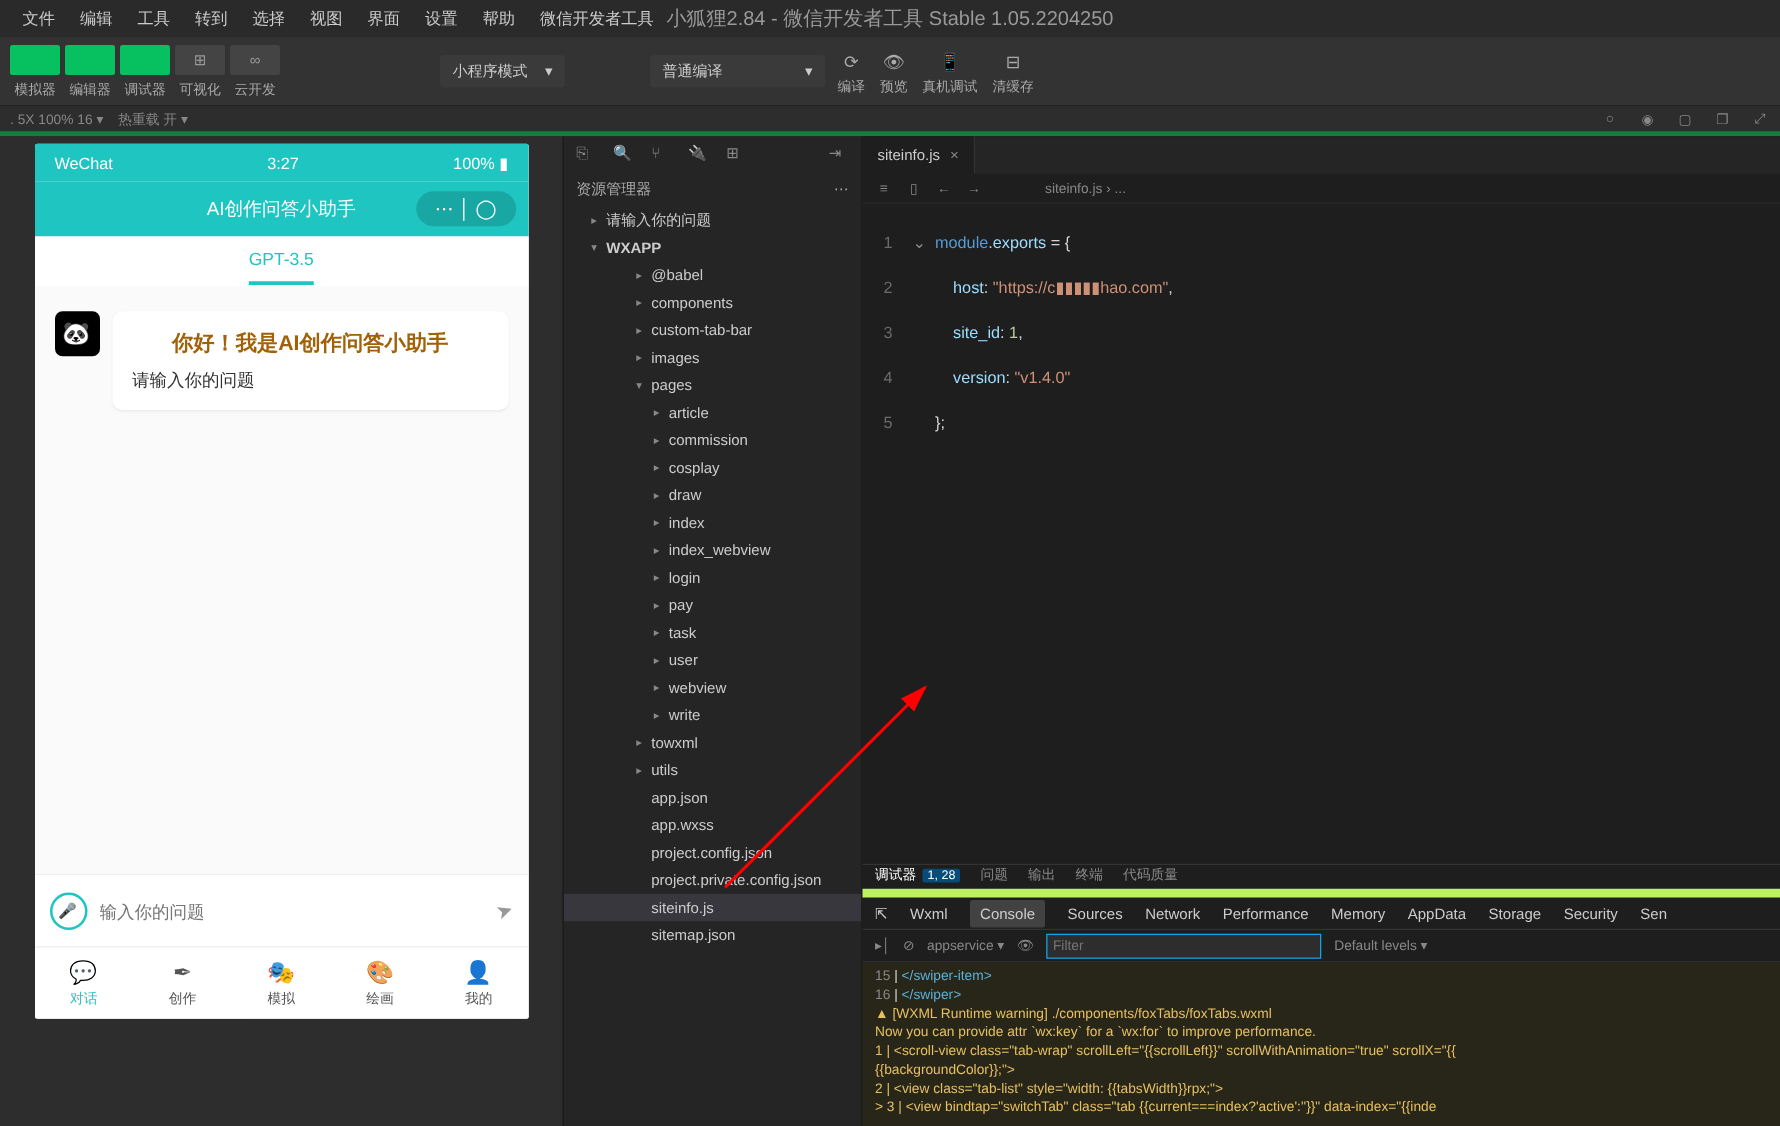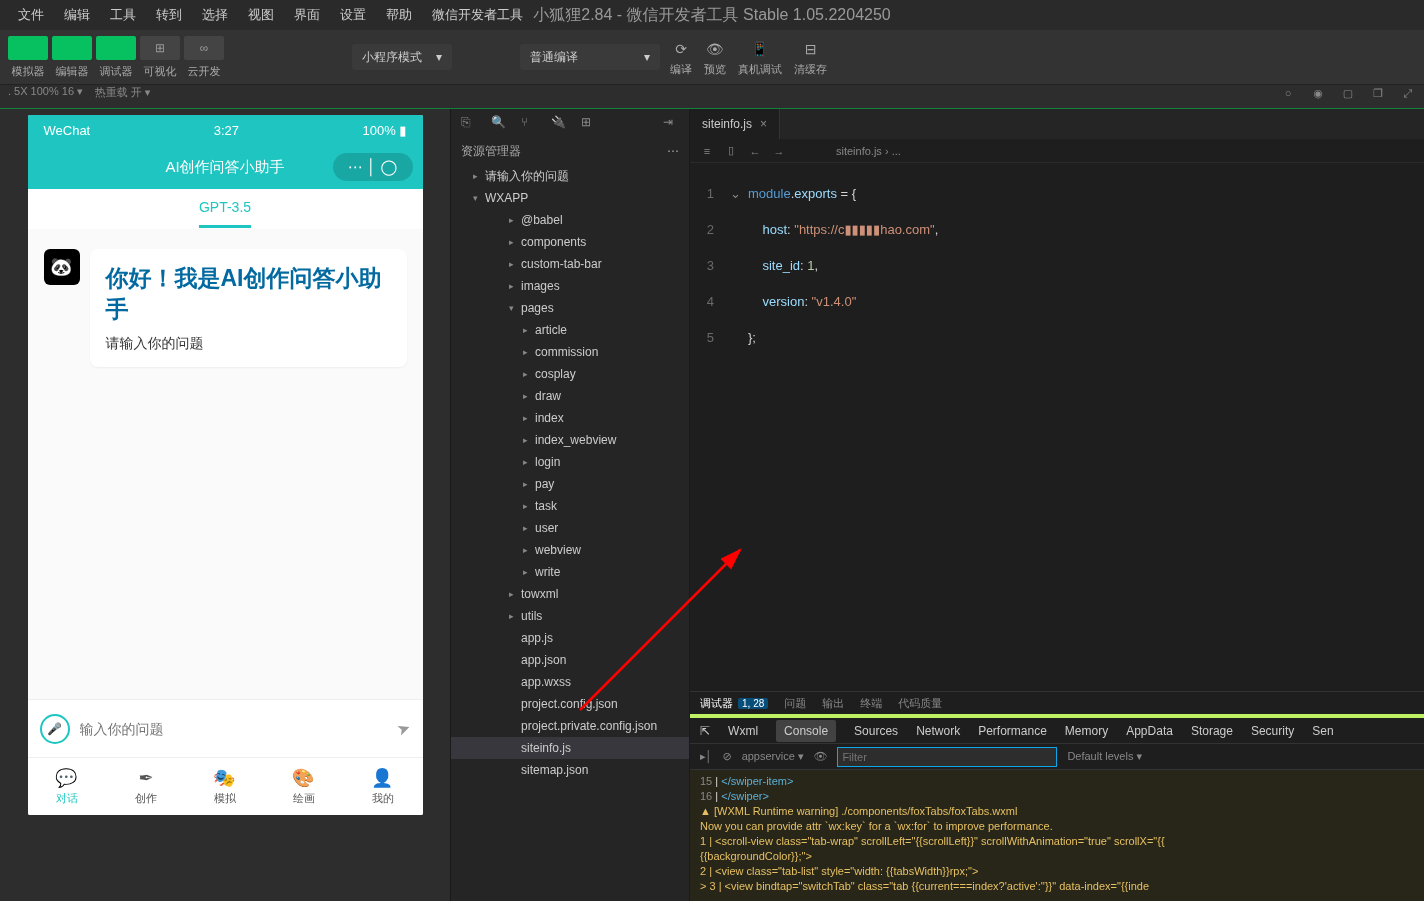--- a/index.html
+++ b/index.html
@@ -12,40 +12,40 @@
 .toolbar { height: 55px; background: #333; display: flex; align-items: center; padding: 0 8px; border-bottom: 1px solid #222; }
 .tb-group { display: flex; flex-direction: column; align-items: center; margin-right: 4px; }
 .tb-btn { width: 40px; height: 24px; background: #07c160; border-radius: 2px; margin-bottom: 4px; display:flex; align-items:center; justify-content:center; }
 .tb-btn.gray { background: #444; color:#999; }
 .tb-label { font-size: 11px; color: #aaa; }
 .tb-select { background: #3a3a3a; color: #ccc; height: 26px; padding: 0 10px; border-radius: 3px; margin: 0 4px; min-width: 100px; display:flex; align-items:center; justify-content:space-between; font-size:12px; }
 .tb-action { display:flex; flex-direction:column; align-items:center; margin: 0 6px; }
 .tb-action .icon { width:22px; height:22px; display:flex; align-items:center; justify-content:center; color:#aaa; font-size:14px; }
 .tb-action .lbl { font-size:11px; color:#aaa; margin-top:2px; }
 
-.statusbar { height: 24px; background: #2d2d2d; display:flex; padding: 0 8px; color:#888; font-size:11px; border-bottom:1px solid #15803d; }
+.statusbar { height: 24px; background: #2d2d2d; display:flex; align-items:center; padding: 0 8px; color:#888; font-size:11px; border-bottom:4px solid #15803d; }
 .statusbar .sb-item { margin-right: 12px; }
 .statusbar .sb-right { margin-left:auto; display:flex; gap:14px; }
 .sb-ico { width:16px; height:16px; display:flex; align-items:center; justify-content:center; }
 
 .workspace { display:flex; height: calc(901px - 30px - 55px - 24px); }
 
 .sim-col { width: 450px; background: #2d2d2d; display:flex; flex-direction:column; align-items:center; padding-top:6px; }
 .phone { width: 395px; height: 700px; background:#fff; border-radius:2px; overflow:hidden; display:flex; flex-direction:column; }
 .ph-status { height:30px; background:#1ec5c1; display:flex; align-items:center; justify-content:space-between; padding:0 16px; color:#fff; font-size:13px; }
 .ph-nav { height:44px; background:#1ec5c1; display:flex; align-items:center; justify-content:center; color:#fff; font-size:15px; position:relative; }
 .ph-capsule { position:absolute; right:10px; width:80px; height:28px; border-radius:14px; background:rgba(0,0,0,0.15); display:flex; align-items:center; justify-content:center; }
 .ph-tabs { height:40px; display:flex; align-items:center; padding:0 16px; gap:24px; font-size:14px; background:#fff;flex-direction:column; }
 .ph-tab { color:#1d4ed8; padding:10px 0; }
 .ph-tab.active { color:#1ec5c1; border-bottom:3px solid #1ec5c1; }
 .ph-body { flex:1; background:#fafafa; padding:20px 16px; }
 .chat-row { display:flex; gap:10px; }
 .avatar { width:36px; height:36px; background:#000; border-radius:6px; display:flex; align-items:center; justify-content:center; font-size:18px; }
 .bubble { background:#fff; border-radius:8px; padding:14px 16px; flex:1; box-shadow:0 1px 2px rgba(0,0,0,0.05); }
-.bubble h3 { font-size:23px; color:#0369a1; font-weight:bold; margin-bottom:10px; }
+.bubble h3 { font-size:17px; color:#a16207; font-weight:bold; margin-bottom:10px;text-align:center; }
 .bubble p { font-size:14px; color:#333; }
 .ph-input { height:58px; display:flex; align-items:center; padding:0 12px; gap:10px; background:#fff; border-top:1px solid #eee; }
 .voice-ico { width:30px; height:30px; border:2px solid #1ec5c1; border-radius:50%; display:flex; align-items:center; justify-content:center; color:#1ec5c1; }
 .ph-input input { flex:1; border:none; outline:none; font-size:14px; color:#999; background:transparent; }
 .send-ico { color:#999; font-size:16px; transform:rotate(-20deg); }
 .ph-tabbar { height:58px; display:flex; background:#fff; border-top:1px solid #eee; }
 .ph-tabbar .tb { flex:1; display:flex; flex-direction:column; align-items:center; justify-content:center; gap:2px; font-size:11px; color:#555; }
 .ph-tabbar .tb.active { color:#1ec5c1; }
 .ph-tabbar .tb-ico { font-size:18px; }
 
@@ -65,21 +65,21 @@
 .ed-tab { height:30px; padding:0 12px; display:flex; align-items:center; gap:8px; background:#1e1e1e; color:#ccc; font-size:12px; border-right:1px solid #333; }
 .ed-tab .close { color:#888; }
 .ed-crumb { height:24px; display:flex; align-items:center; padding:0 10px; gap:10px; color:#888; font-size:11px; border-bottom:1px solid #2a2a2a; }
 .ed-crumb .ci { width:14px; height:14px; display:flex; align-items:center; justify-content:center; }
 .code { flex:1; padding:4px 0; font-family: Consolas, monospace; font-size:13px; line-height:18px; white-space:pre; }
 .ln { display:inline-block; width:40px; text-align:right; color:#6a6a6a; padding-right:16px; }
 .gut { display:inline-block; width:18px; color:#888; }
 .k-blue { color:#569cd6; } .k-prop { color:#9cdcfe; } .k-str { color:#ce9178; } .k-num { color:#b5cea8; } .k-pun { color:#d4d4d4; }
 
 .debugger { height:210px; background:#1e1e1e; border-top:1px solid #333; display:flex; flex-direction:column; }
-.dbg-tabs { height:26px; display:flex; align-items:center; padding:0 10px; gap:16px; color:#888; font-size:11px; border-bottom:4px solid #bef264; }
+.dbg-tabs { height:26px; display:flex; padding:0 10px; gap:16px; color:#888; font-size:11px; border-bottom:7px solid #bef264; }
 .dbg-tab { cursor:pointer; }
 .dbg-tab.active { color:#fff; }
 .dbg-badge { background:#064d7a; color:#fff; padding:0 4px; border-radius:2px; font-size:10px; margin-left:2px; }
 .dbg-devtabs { height:26px; display:flex; align-items:center; padding:0 10px; gap:18px; color:#ccc; font-size:12px; border-bottom:1px solid #333; }
 .dbg-devtab.active { background:#424242; padding:4px 8px; border-radius:2px; }
 .dbg-filter { height:26px; display:flex; align-items:center; padding:0 10px; gap:10px; color:#888; font-size:11px; border-bottom:1px solid #333; }
 .dbg-filter select, .dbg-filter input { background:#2d2d2d; border:1px solid #0ea5e9; color:#ccc; height:20px; padding:0 4px; font-size:11px; }
 .dbg-filter input { flex:1; max-width:220px; }
 .console { flex:1; background:#282519; padding:4px 10px; font-family: Consolas, monospace; font-size:11px; color:#ddd; overflow:hidden; line-height:15px; }
 .c-ln { color:#888; }
@@ -238,21 +238,21 @@
       <span>资源管理器</span>
         <span>⋯</span>
     </div>
     <div class="tree" id="tree">
         <div class="tree-row indent-1">
           <span class="tree-arrow">▸</span>
           <span class="tree-label">请输入你的问题</span>
         </div>
         <div class="tree-row indent-1">
           <span class="tree-arrow">▾</span>
-          <span class="tree-label" style="font-weight: normal;">WXAPP</span>
+          <span class="tree-label" style="font-weight: bold;">WXAPP</span>
         </div>
         <div class="tree-row indent-3">
           <span class="tree-arrow">▸</span>
           <span class="tree-label">@babel</span>
         </div>
         <div class="tree-row indent-3">
           <span class="tree-arrow">▸</span>
           <span class="tree-label">components</span>
         </div>
         <div class="tree-row indent-3">
@@ -315,24 +315,20 @@
           <span class="tree-arrow">▸</span>
           <span class="tree-label">write</span>
         </div>
         <div class="tree-row indent-3">
           <span class="tree-arrow">▸</span>
           <span class="tree-label">towxml</span>
         </div>
         <div class="tree-row indent-3">
           <span class="tree-arrow">▸</span>
           <span class="tree-label">utils</span>
-        </div>
-        <div class="tree-row indent-3">
-          <span class="tree-arrow"> </span>
-          <span class="tree-label">app.js</span>
         </div>
         <div class="tree-row indent-3">
           <span class="tree-arrow"> </span>
           <span class="tree-label">app.json</span>
         </div>
         <div class="tree-row indent-3">
           <span class="tree-arrow"> </span>
           <span class="tree-label">app.wxss</span>
         </div>
         <div class="tree-row indent-3">

